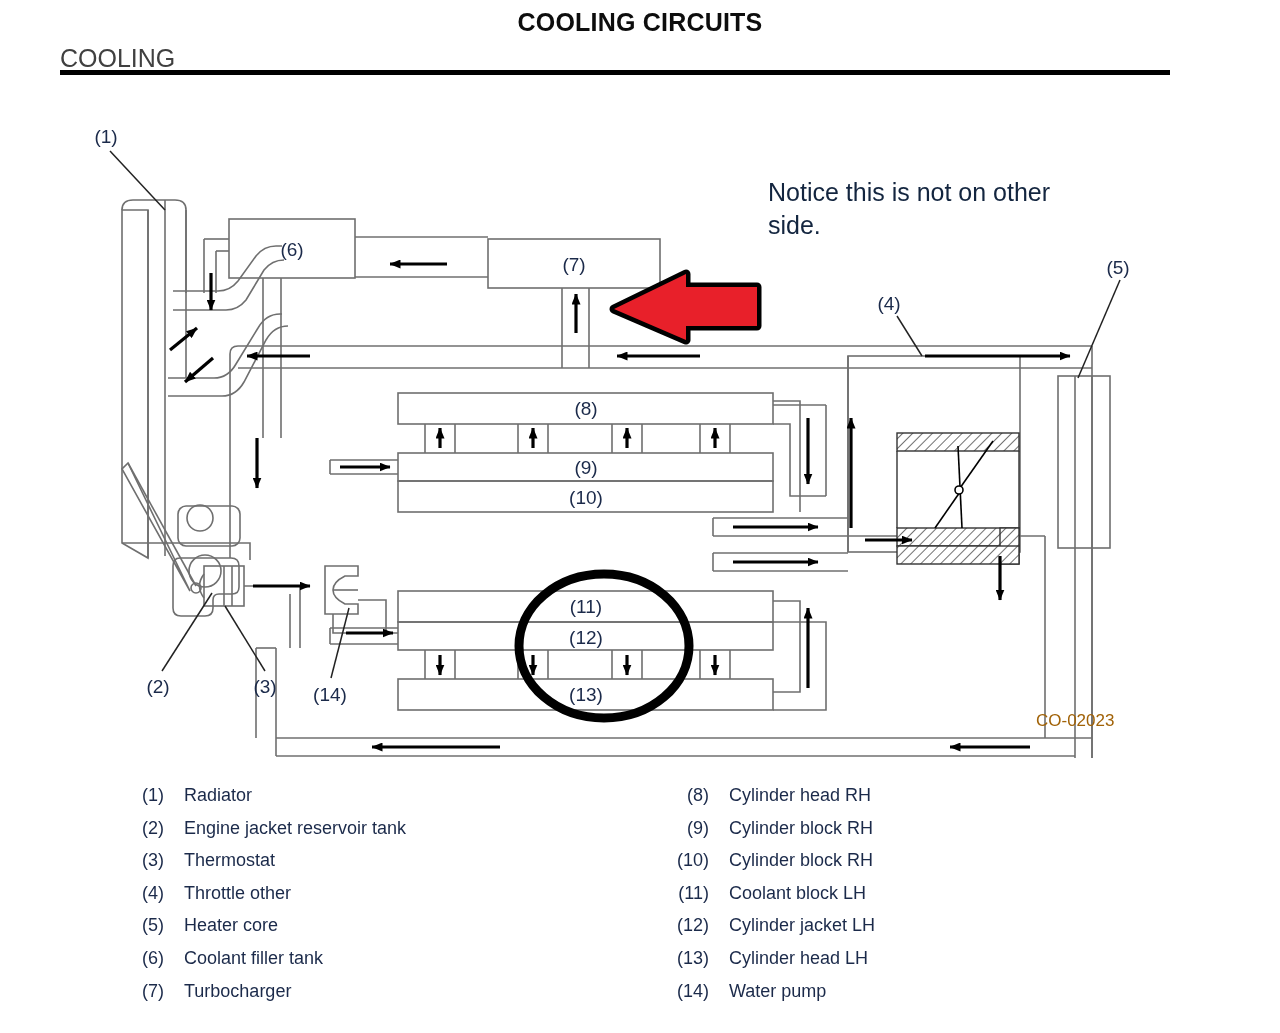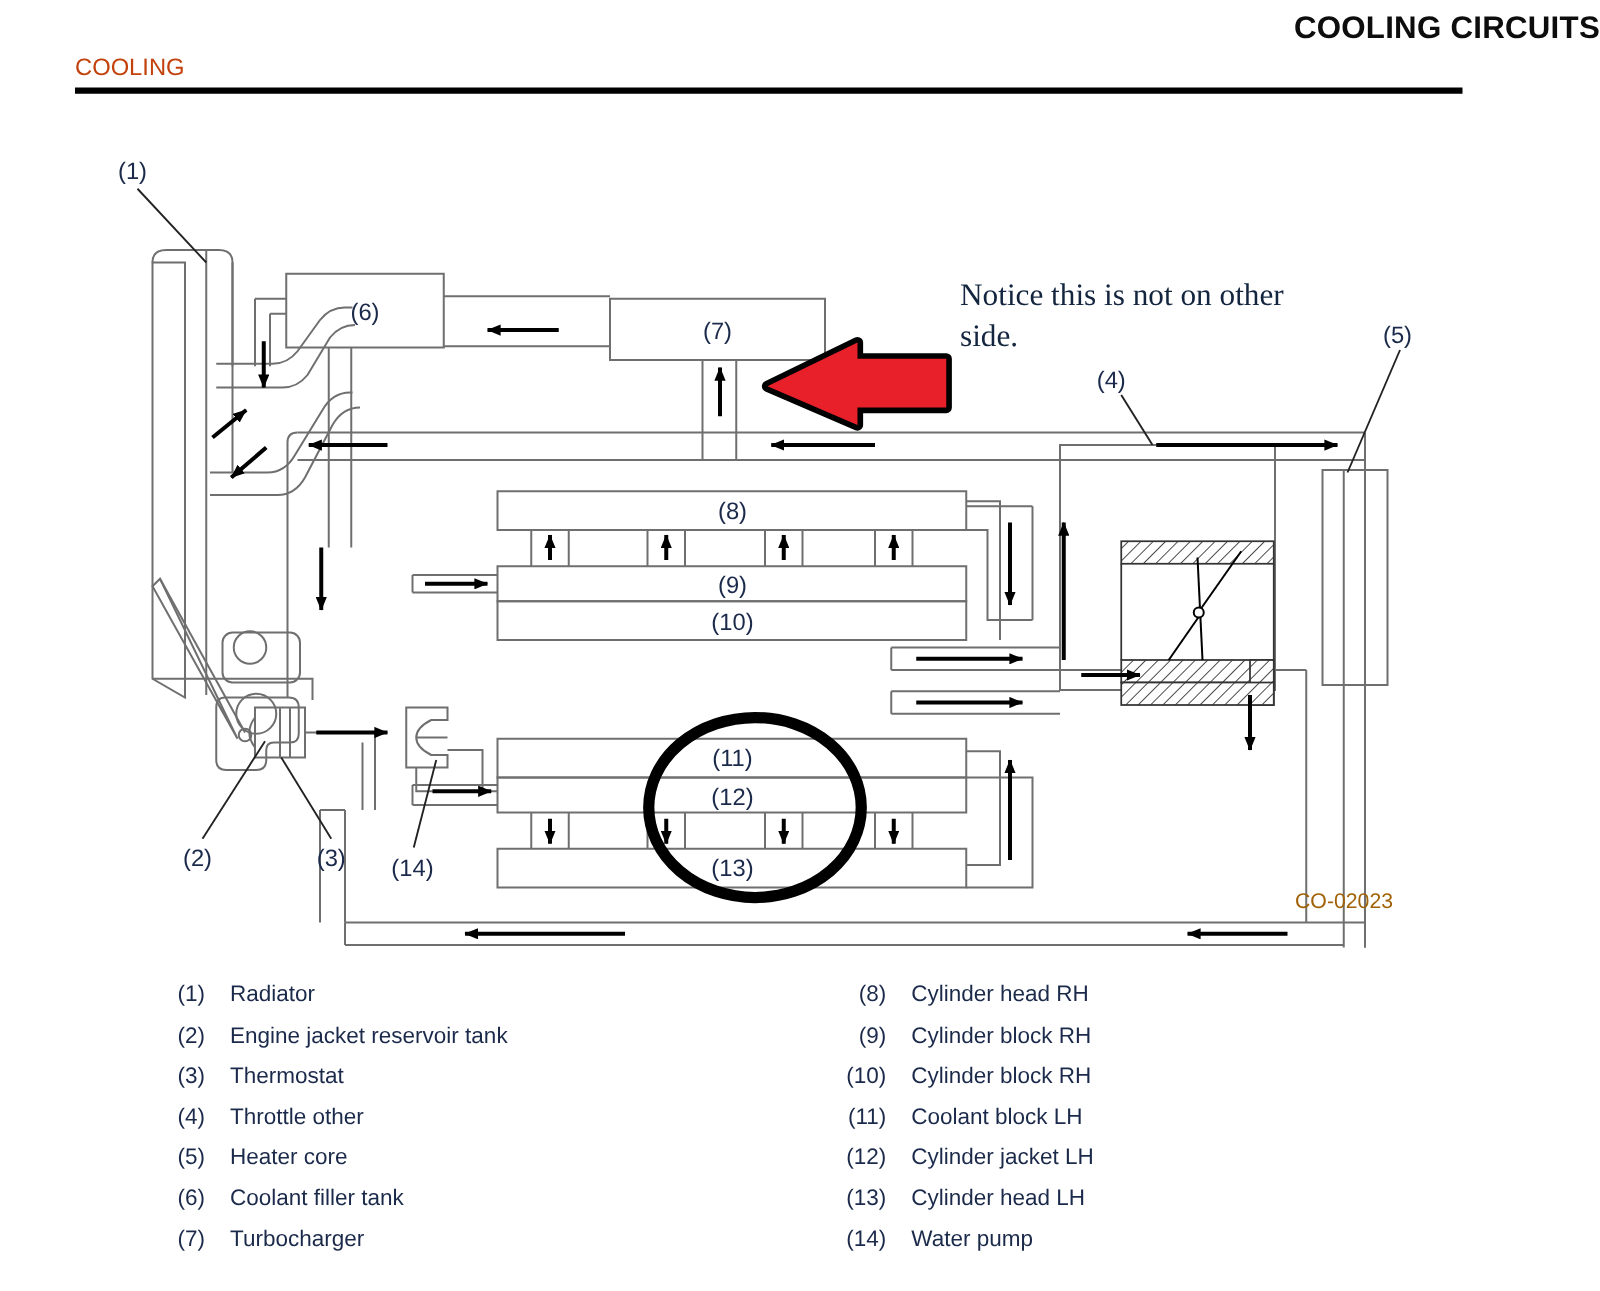--- a/index.html
+++ b/index.html
@@ -6,40 +6,39 @@
   html,body{margin:0;padding:0;background:#ffffff;}
   body{
     width:1280px;height:1033px;position:relative;overflow:hidden;
     font-family:"Liberation Sans","DejaVu Sans",sans-serif;
     color:#1b2a4a;
   }
   #page{position:absolute;inset:0;}
 
   
   .doc-title{
-    position:absolute;top:8px;left:0;width:1280px;text-align:right;
+    position:absolute;top:8px;left:0;width:1280px;text-align:center;
     font-size:25px;font-weight:bold;letter-spacing:.2px;color:#0d0d0d;
   }
   .section-label{
-    position:absolute;left:60px;top:44px;font-size:19px;color:#c2410c;
+    position:absolute;left:60px;top:44px;font-size:25px;color:#404040;
   }
   .header-rule{
     position:absolute;left:60px;top:70px;width:1110px;height:5px;background:#000;
   }
 
   
   #diagram{position:absolute;left:0;top:88px;width:1280px;height:680px;}
   #diagram svg{display:block;}
 
   
   .annot{
     position:absolute;color:#13253f;font-size:25px;line-height:1.30;
-    font-family:Liberation Serif, serif;
+    font-family:Liberation Sans, sans-serif;
     white-space:pre-line;
-    margin-top:45px;
   }
   #annot-notice{left:768px;top:176px;width:300px;}
   #annot-nomod{left:697px;top:695px;}
 
   .fig-code{
     position:absolute;left:1036px;top:711px;font-size:17px;color:#a16207;
   }
 
   
   .legend{position:absolute;left:0;top:785px;width:1280px;height:240px;}

